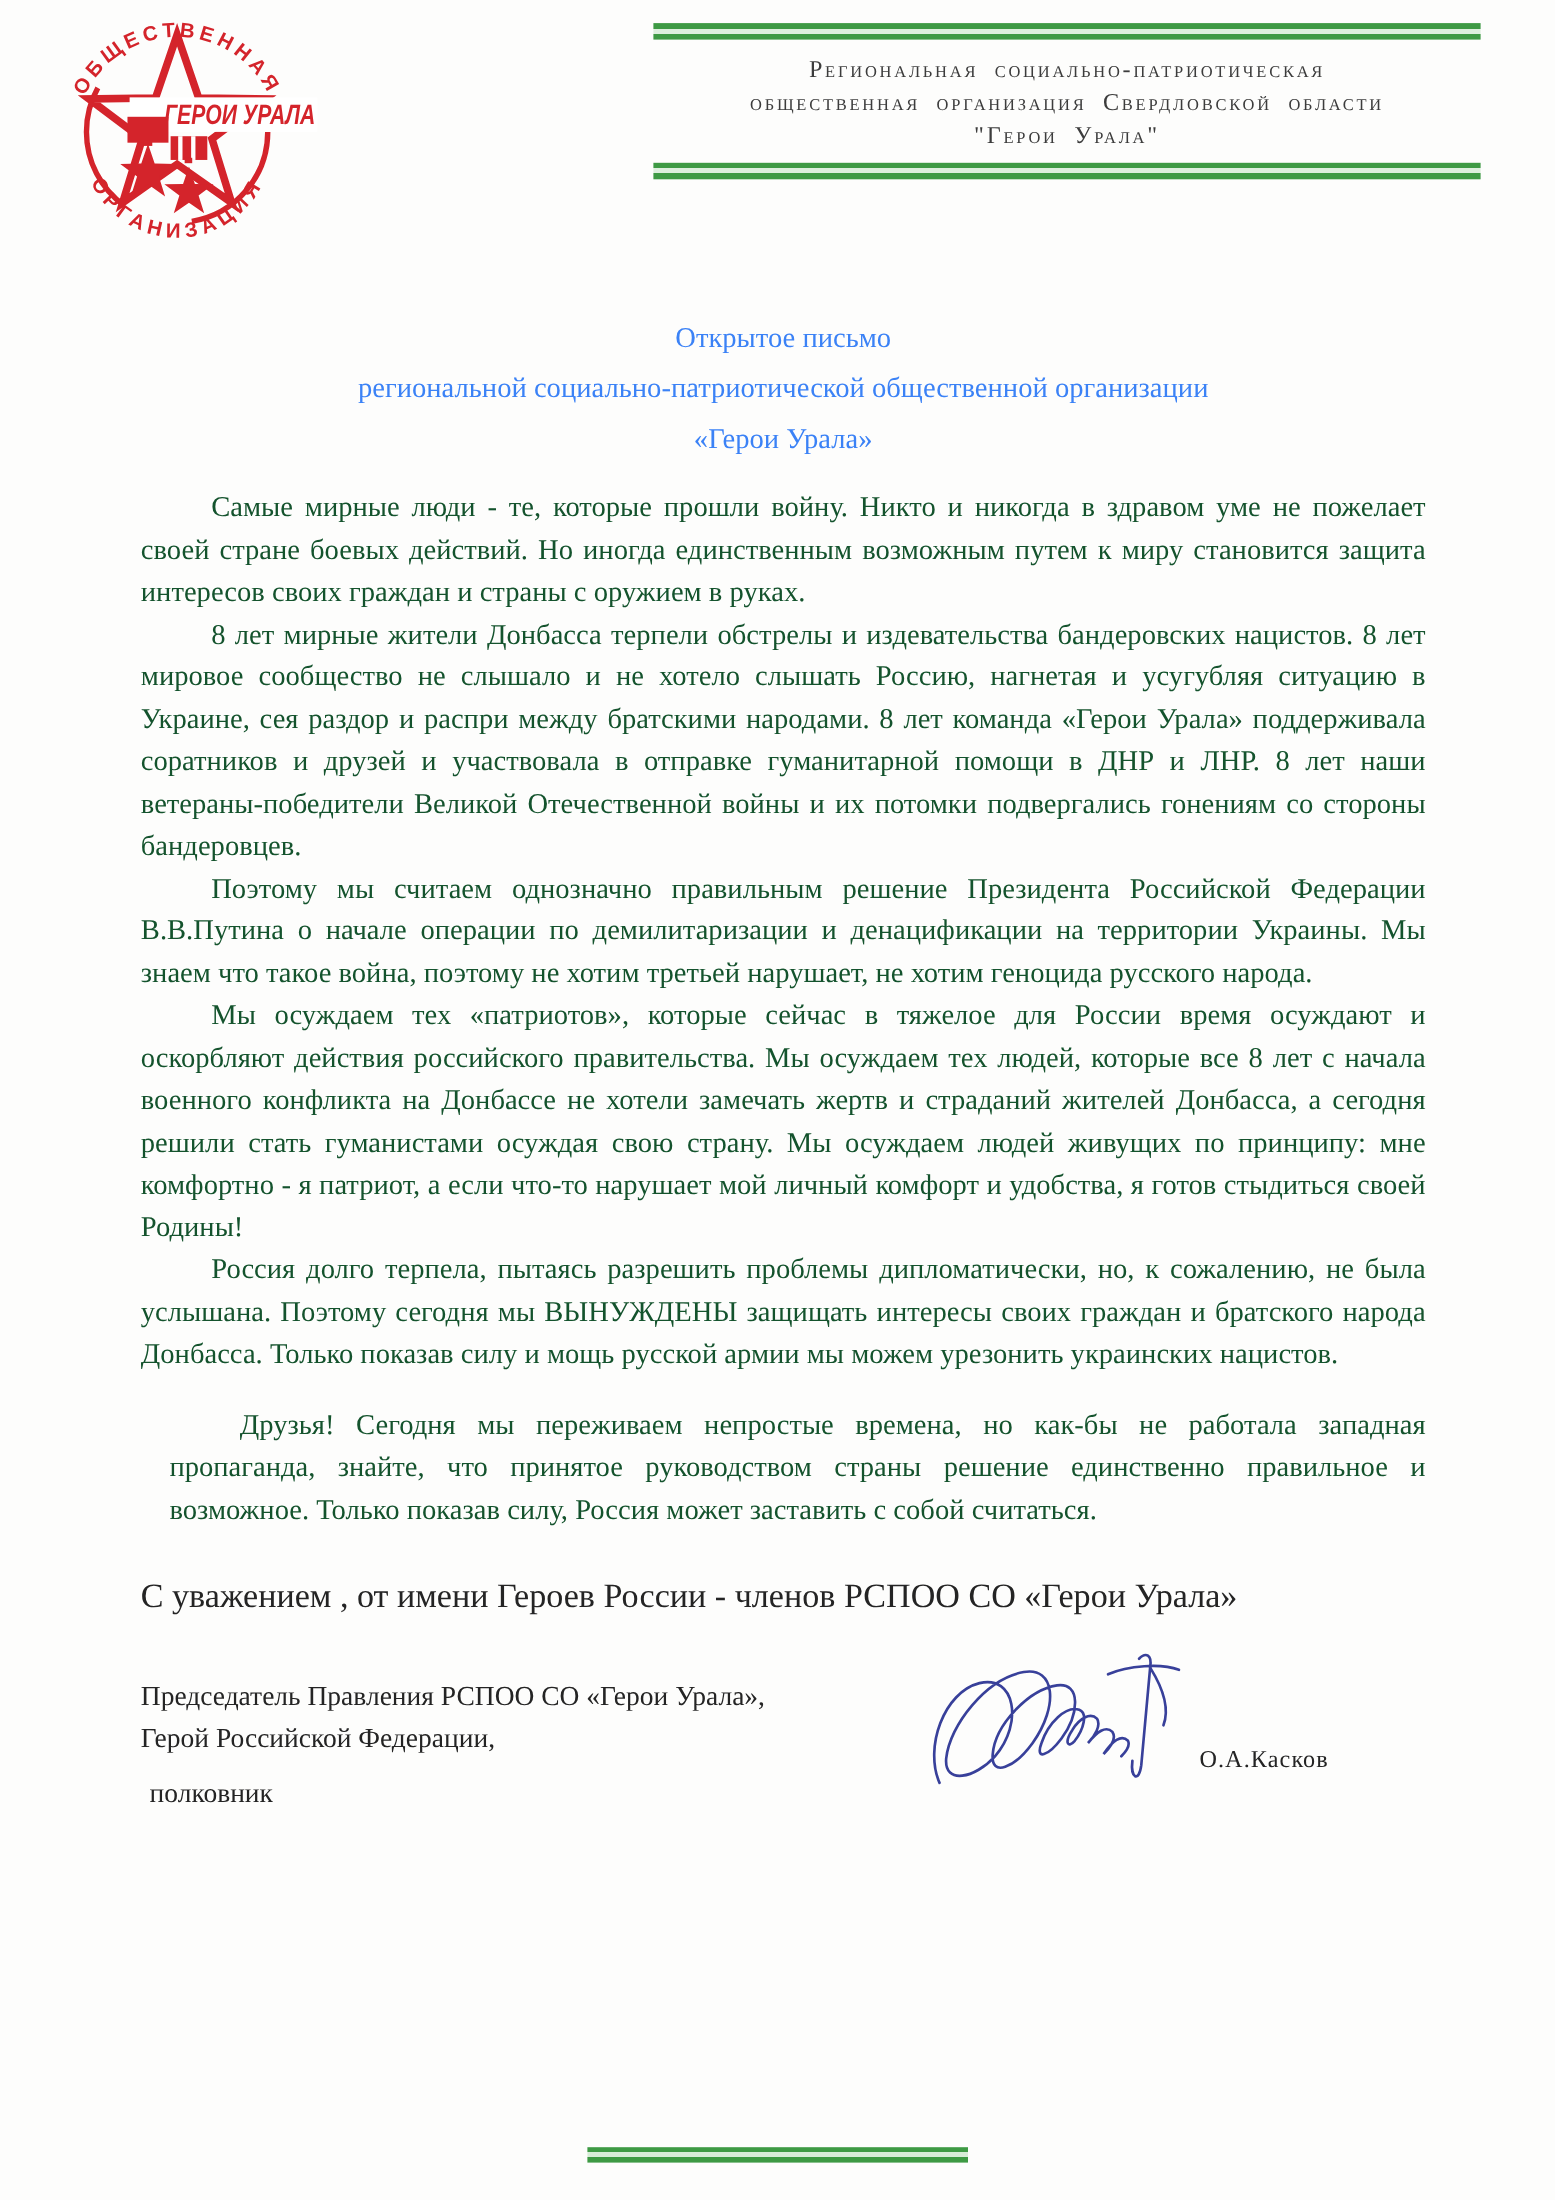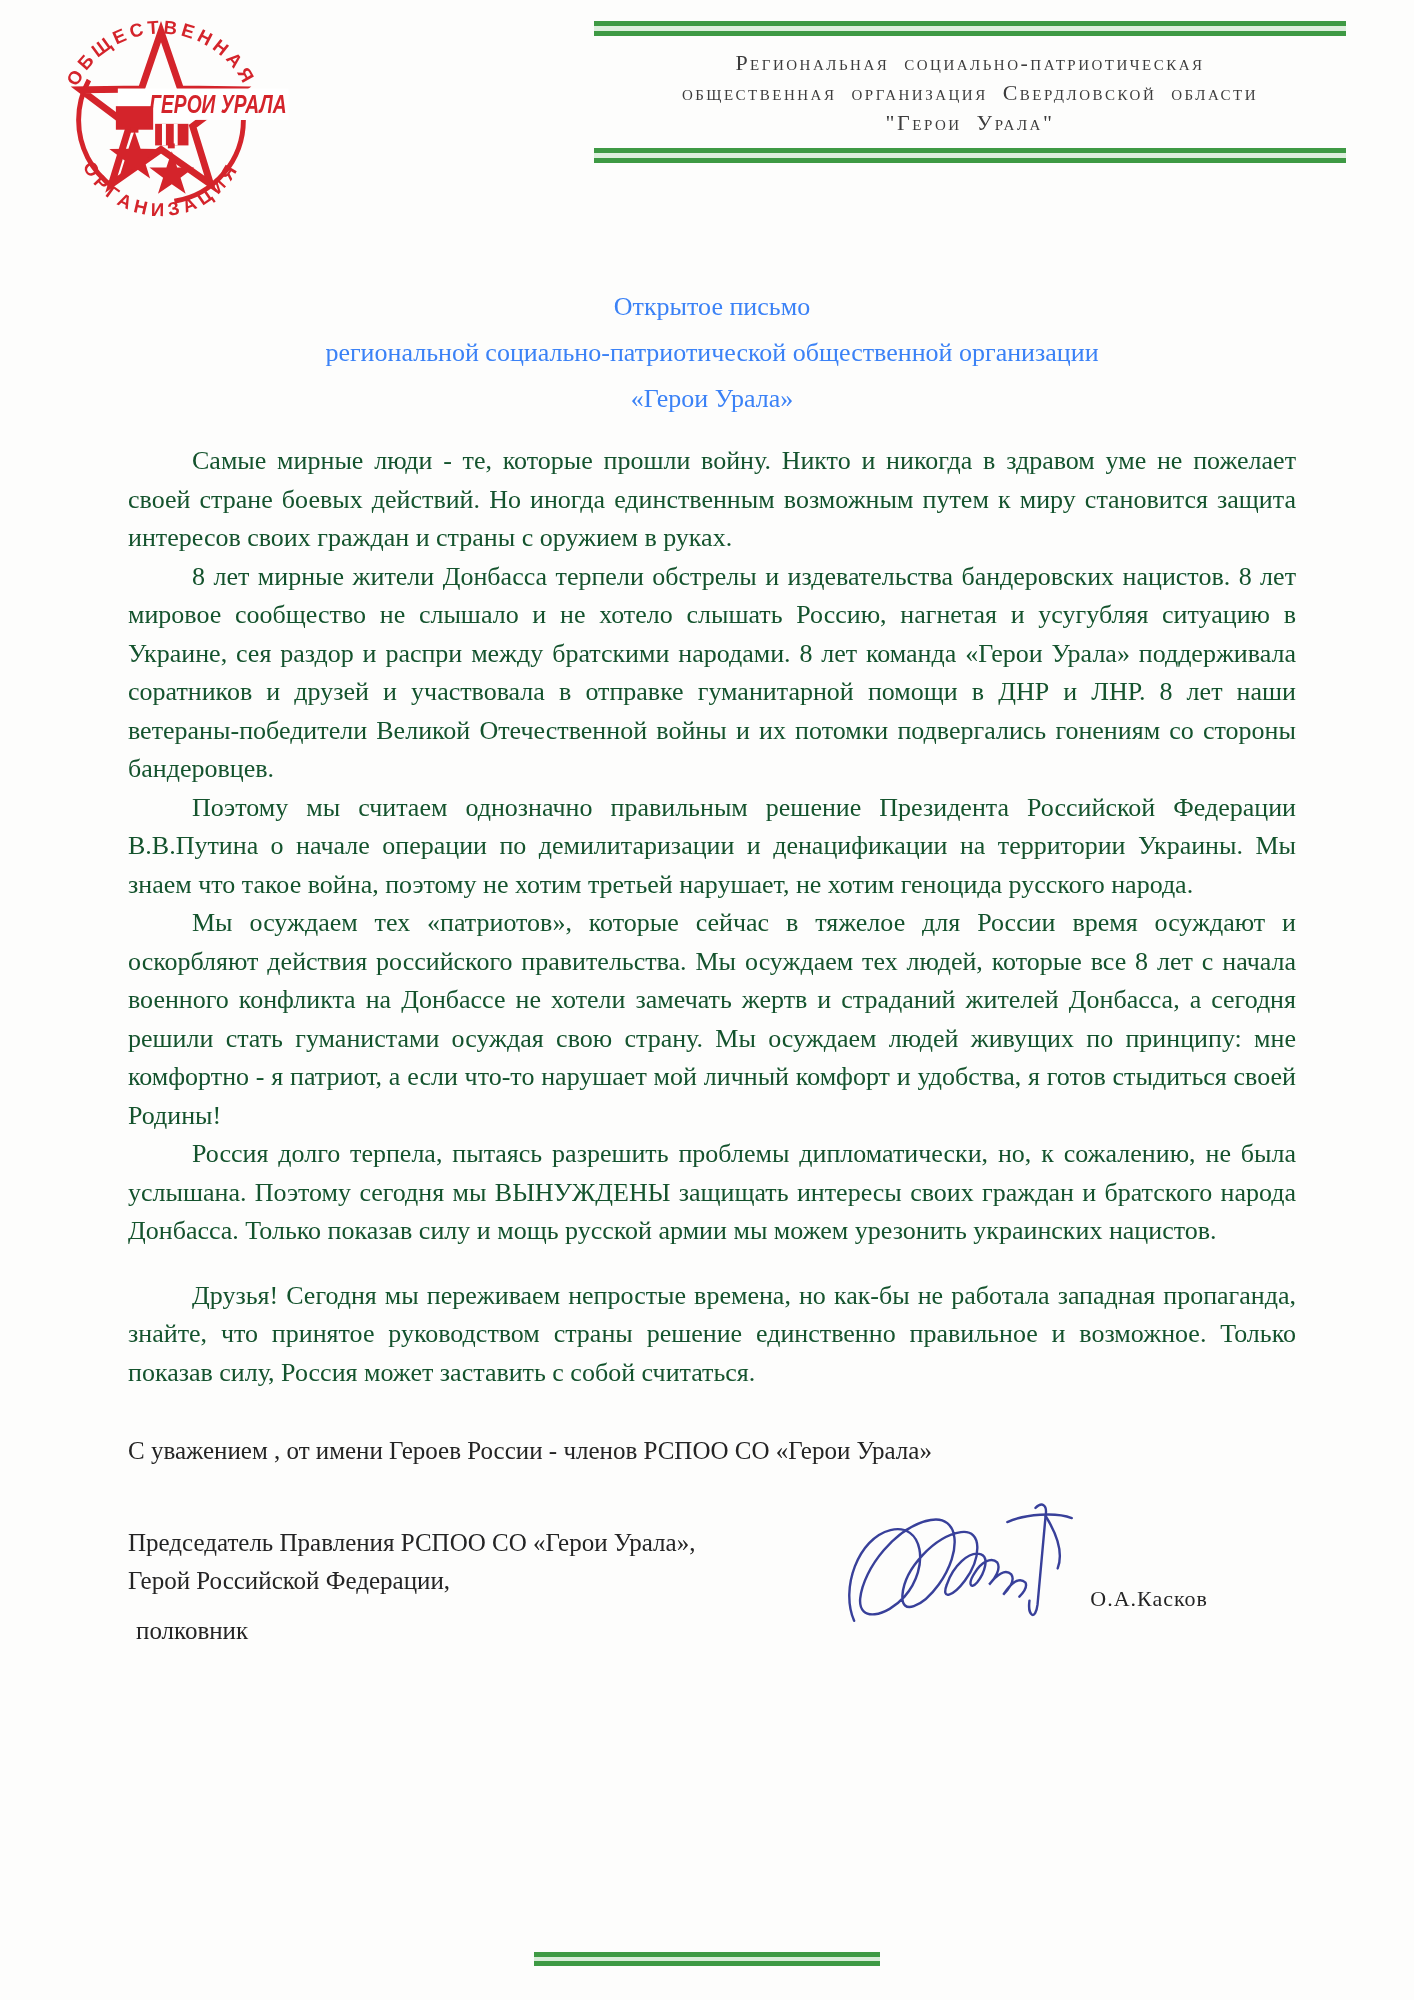--- a/index.html
+++ b/index.html
@@ -37,24 +37,24 @@
     font-size:26px; line-height:46px;
     color:#3b82f6;
   }
   .body-text { margin-top:20px; }
   .body-text p {
     font-size:26px; line-height:38.5px;
     text-align:justify;
     text-indent:64px;
     color:#14532d;
   }
-  .body-text p.gap-before { margin-top:26px; }
+  .body-text p.gap-before { margin-top:26px;margin-left:26px; }
   .closing {
     margin-top:40px;
-    font-size:25px; line-height:38px;
+    font-size:31px; line-height:38px;
   }
   
   .sign-row { position:relative; margin-top:54px; height:180px; }
   .sign-titles { font-size:25px; line-height:38px; }
   .sign-titles .rank { margin-top:12px; padding-left:8px; }
   .sign-name {
     position:absolute; right:88px; top:62px;
     font-size:22px; letter-spacing:1px;
   }
   .sig-scribble { position:absolute; left:710px; top:-34px; width:262px; height:180px; }

